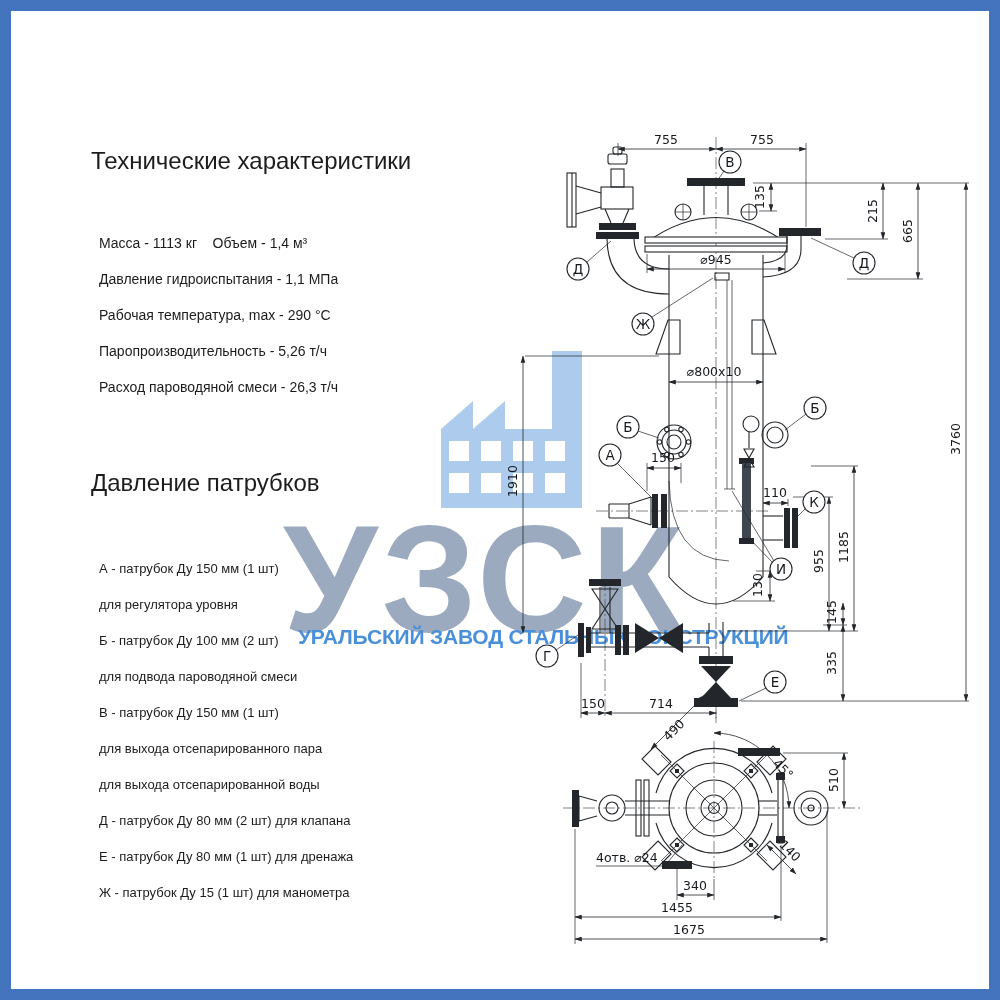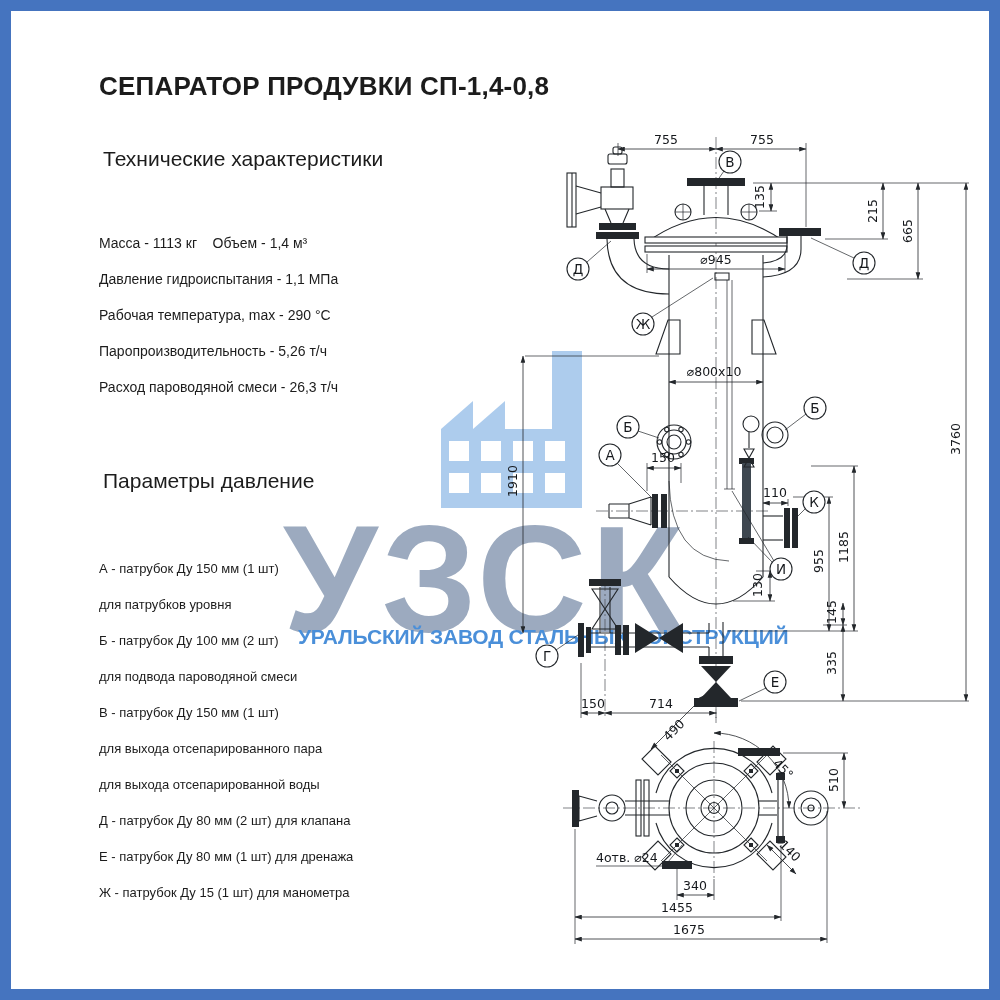--- a/index.html
+++ b/index.html
@@ -5,21 +5,21 @@
   :root{
     --border:#4574bf; --icon:#a9c9ec; --abbr:#8b9cb4; --tagline:#4a8fd9;
     --ink:#1c1c1c; --line:#23272b;
   }
   *{margin:0;padding:0;box-sizing:border-box}
   html,body{width:1000px;height:1000px;background:#fff;overflow:hidden}
   body{font-family:"Liberation Sans","DejaVu Sans",sans-serif;color:var(--ink)}
   .frame{position:absolute;left:0;top:0;width:1000px;height:1000px;border:11px solid var(--border);background:#fff}
   
   .title{position:absolute;left:88px;top:60px;font-size:26px;font-weight:bold;letter-spacing:.2px;z-index:3}
-  .h2{position:absolute;left:92px;font-size:21px;font-weight:400;z-index:3}
+  .h2{position:absolute;left:80px;font-size:24px;font-weight:400;z-index:3}
   .h2.specs{top:136px}
   .h2.nozzles{top:458px}
   .speclist{position:absolute;left:88px;top:214px;z-index:3}
   .speclist .row{height:36px;line-height:36px;font-size:14px;white-space:pre-wrap}
   .nozlist{position:absolute;left:88px;top:540px;z-index:3}
   .nozlist .row{height:36px;line-height:36px;font-size:13px;white-space:pre-wrap}
   
   .wm-icon{position:absolute;left:0;top:0;z-index:1}
   .wm-abbr{position:absolute;left:272px;top:492px;font-size:152px;font-weight:bold;letter-spacing:4px;
            color:var(--abbr);opacity:.85;z-index:1;line-height:1}
@@ -52,33 +52,32 @@
         <rect x="534" y="430" width="20" height="20"></rect>
       <rect x="438" y="462" width="20" height="20"></rect>
         <rect x="470" y="462" width="20" height="20"></rect>
       <rect x="502" y="462" width="20" height="20"></rect>
         <rect x="534" y="462" width="20" height="20"></rect>
     </g>
   </svg>
   <div class="wm-abbr">УЗСК</div>
   <div class="wm-tag">УРАЛЬСКИЙ ЗАВОД СТАЛЬНЫХ КОНСТРУКЦИЙ</div>
 
-  <div class="title">СЕПАРАТОР ПРОДУВКИ СП-1,4-0,8</div>
   <div class="h2 specs">Технические характеристики</div>
   <div class="speclist">
     <div class="row">Масса - 1113 кг    Объем - 1,4 м³</div>
     <div class="row">Давление гидроиспытания - 1,1 МПа</div>
     <div class="row">Рабочая температура, max - 290 °С</div>
     <div class="row">Паропроизводительность - 5,26 т/ч</div>
     <div class="row">Расход пароводяной смеси - 26,3 т/ч</div>
   </div>
-  <div class="h2 nozzles">Параметры давление</div>
+  <div class="h2 nozzles">Давление патрубков</div>
   <div class="nozlist">
     <div class="row">А - патрубок Ду 150 мм (1 шт)</div>
-    <div class="row">для патрубков уровня</div>
+    <div class="row">для регулятора уровня</div>
     <div class="row">Б - патрубок Ду 100 мм (2 шт)</div>
     <div class="row">для подвода пароводяной смеси</div>
     <div class="row">В - патрубок Ду 150 мм (1 шт)</div>
     <div class="row">для выхода отсепарированного пара</div>
     <div class="row">для выхода отсепарированной воды</div>
     <div class="row">Д - патрубок Ду 80 мм (2 шт) для клапана</div>
     <div class="row">Е - патрубок Ду 80 мм (1 шт) для дренажа</div>
     <div class="row">Ж - патрубок Ду 15 (1 шт) для манометра</div>
   </div>
 

